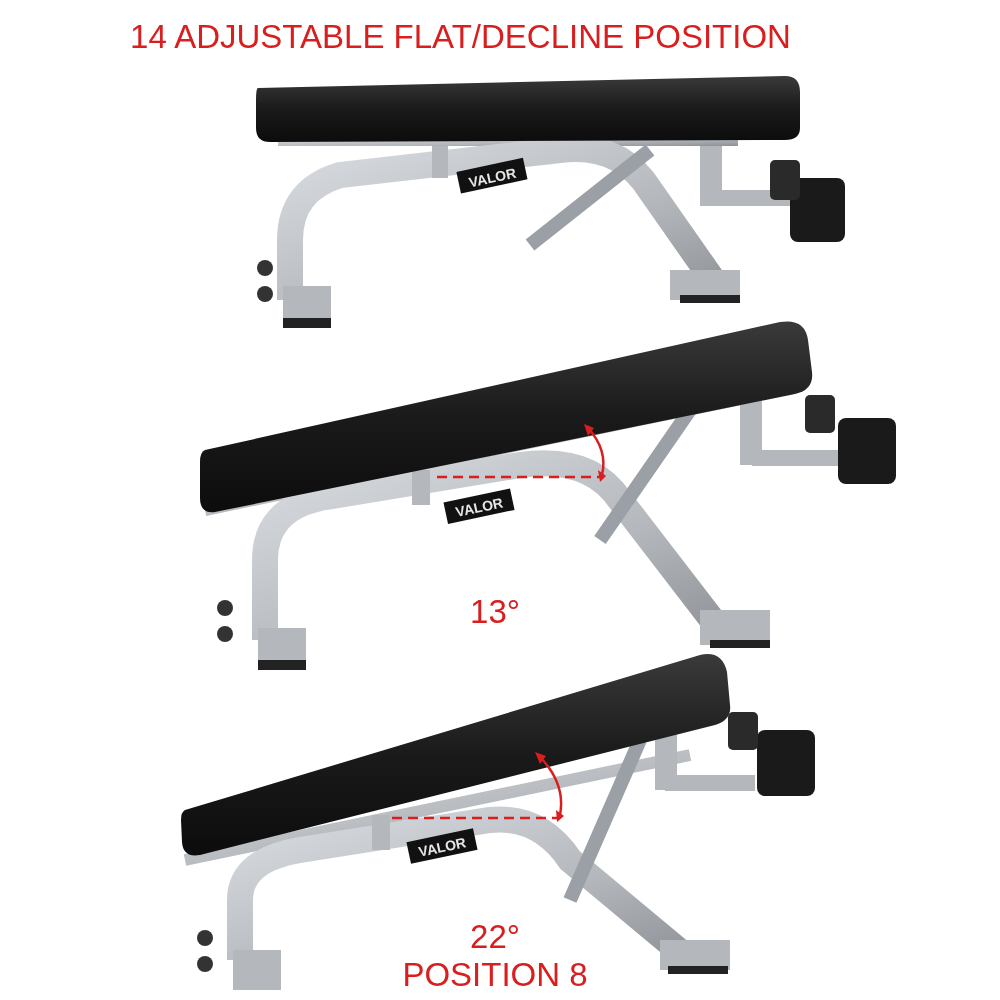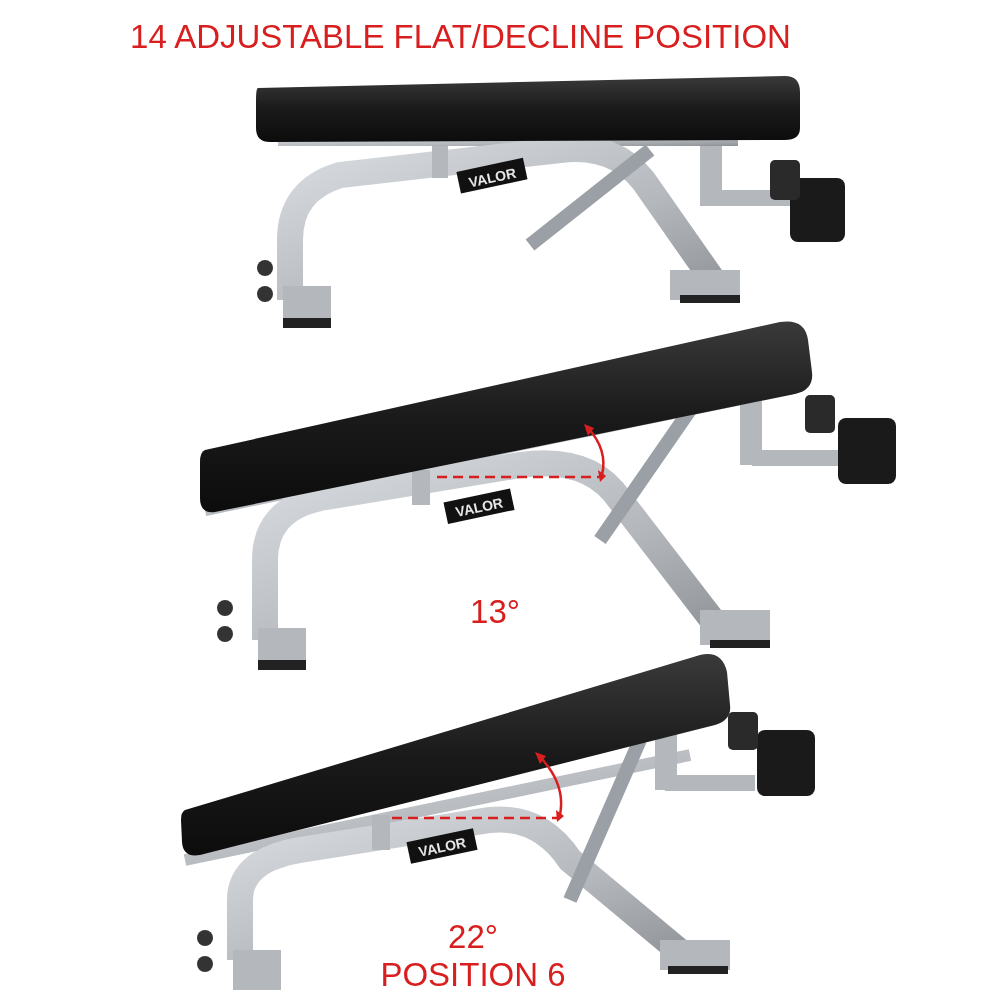--- a/index.html
+++ b/index.html
@@ -105,16 +105,16 @@
   </g>
 </svg>
 
 <div class="label" style="left:380px;top:262px;width:220px;">
 </div>
 
 <div class="label" style="left:390px;top:554px;width:210px;margin-top:39px;">
   <div>13°</div>
 </div>
 
-<div class="label" style="left:368px;top:918px;width:210px;text-align:center;">
+<div class="label" style="left:390px;top:918px;width:210px;text-align:center;">
   <div>22°</div>
-  <div>POSITION 6</div>
+  <div>POSITION 8</div>
 </div>
 
 </body></html>

